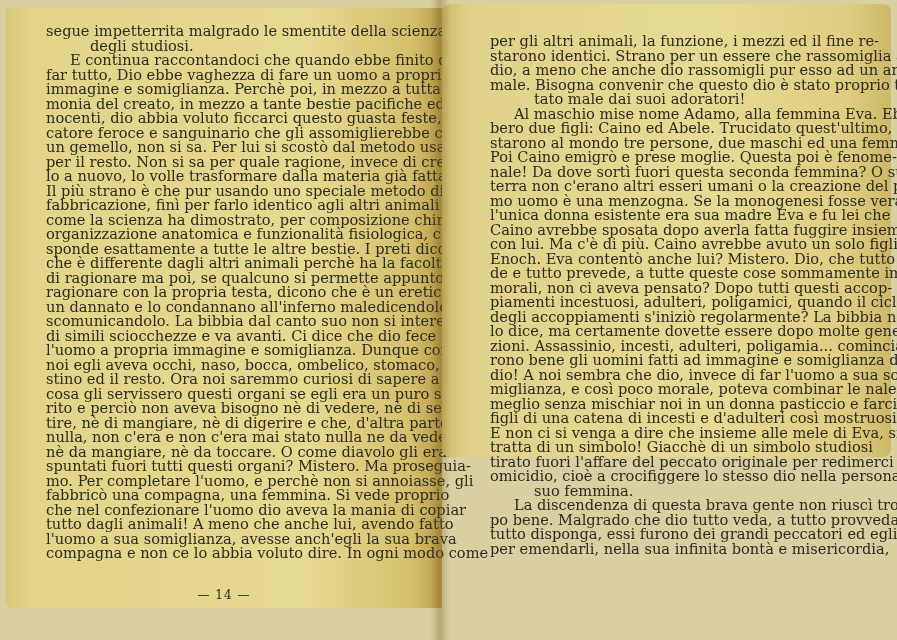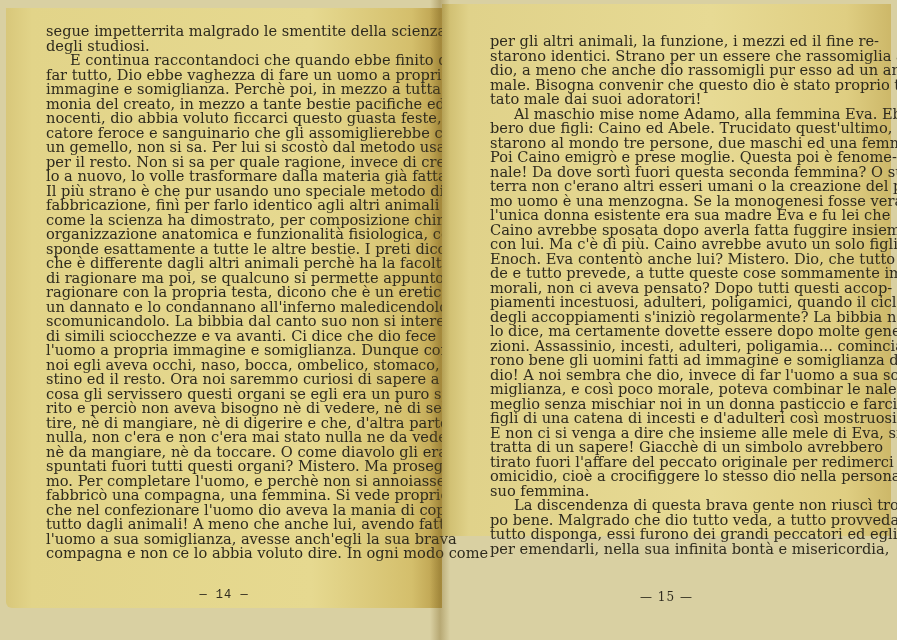--- a/index.html
+++ b/index.html
@@ -16,37 +16,38 @@
     .page {
       position: absolute; top: 8px; height: 600px; box-sizing: border-box;
       color: #2e2a1e;
     }
     .page-left {
       left: 6px; width: 436px;
       background: linear-gradient(90deg, #d8c77a 0%, #e2d489 6%, #e6d990 70%, #d4bf6c 93%, #b89c4a 100%);
       border-bottom-left-radius: 6px;
     }
     .page-right {
-      left: 442px; width: 449px; top: 4px; height: 532px;
+      left: 442px; width: 449px; top: 4px; height: 453px;
       background: linear-gradient(90deg, #cbb96a 0%, #e0d28a 6%, #e7da94 60%, #dfce82 90%, #cdb869 100%);
+      border-radius: 8px;
     }
     .text-block {
       position: absolute; font-size: 14.6px; line-height: 14.5px;
       text-align: justify;
     }
     .page-left .text-block { left: 40px; top: 16px; width: 360px; }
     .page-right .text-block { left: 48px; top: 30px; width: 378px; }
     .line { display: block; white-space: nowrap; text-align-last: justify; text-align: justify; }
-    .line.last { text-align-last: left; }
+    .line.last { text-align-last: left; margin-left: 44px; }
     .line.indent { padding-left: 24px; }
     .page-number {
       position: absolute; font-size: 12px; text-align: center; width: 100%;
       letter-spacing: 1px;
     }
-    .page-left .page-number { top: 580px; left: 0; font-family: Liberation Mono, monospace; }
+    .page-left .page-number { top: 580px; left: 0; }
     .page-right .page-number { top: 586px; left: 0; }
     .gutter-shadow {
       position: absolute; left: 430px; top: 0; width: 20px; height: 640px;
       background: linear-gradient(90deg, rgba(120,95,30,0) 0%, rgba(120,95,30,0.35) 50%, rgba(120,95,30,0) 100%);
       pointer-events: none;
     }
   </style>
 </head>
 <body>
 
@@ -118,26 +119,25 @@
       <span class="line">piamenti incestuosi, adulteri, poligamici, quando il ciclo</span>
       <span class="line">degli accoppiamenti s'iniziò regolarmente? La bibbia non</span>
       <span class="line">lo dice, ma certamente dovette essere dopo molte genera-</span>
       <span class="line">zioni. Assassinio, incesti, adulteri, poligamia... comincia-</span>
       <span class="line">rono bene gli uomini fatti ad immagine e somiglianza di</span>
       <span class="line">dio! A noi sembra che dio, invece di far l'uomo a sua so-</span>
       <span class="line">miglianza, e così poco morale, poteva combinar le nale</span>
       <span class="line">meglio senza mischiar noi in un donna pasticcio e farci</span>
       <span class="line">figli di una catena di incesti e d'adulteri così mostruosi.</span>
       <span class="line">E non ci si venga a dire che insieme alle mele di Eva, si</span>
-      <span class="line">tratta di un sapere! Giacchè di un simbolo avrebbero</span>
+      <span class="line">tratta di un simbolo! Giacchè di un simbolo studiosi</span>
       <span class="line">tirato fuori l'affare del peccato originale per redimerci dal</span>
       <span class="line">omicidio, cioè a crocifiggere lo stesso dio nella persona di</span>
       <span class="line last">suo femmina.</span>
       <span class="line indent">La discendenza di questa brava gente non riuscì trop-</span>
       <span class="line">po bene. Malgrado che dio tutto veda, a tutto provveda e</span>
       <span class="line">tutto disponga, essi furono dei grandi peccatori ed egli,</span>
       <span class="line">per emendarli, nella sua infinita bontà e misericordia,</span>
     </div>
-    <div class="page-number">— 15 —</div>
   </div>
 
   <div class="gutter-shadow"></div>
 </div>
 
 </body></html>

